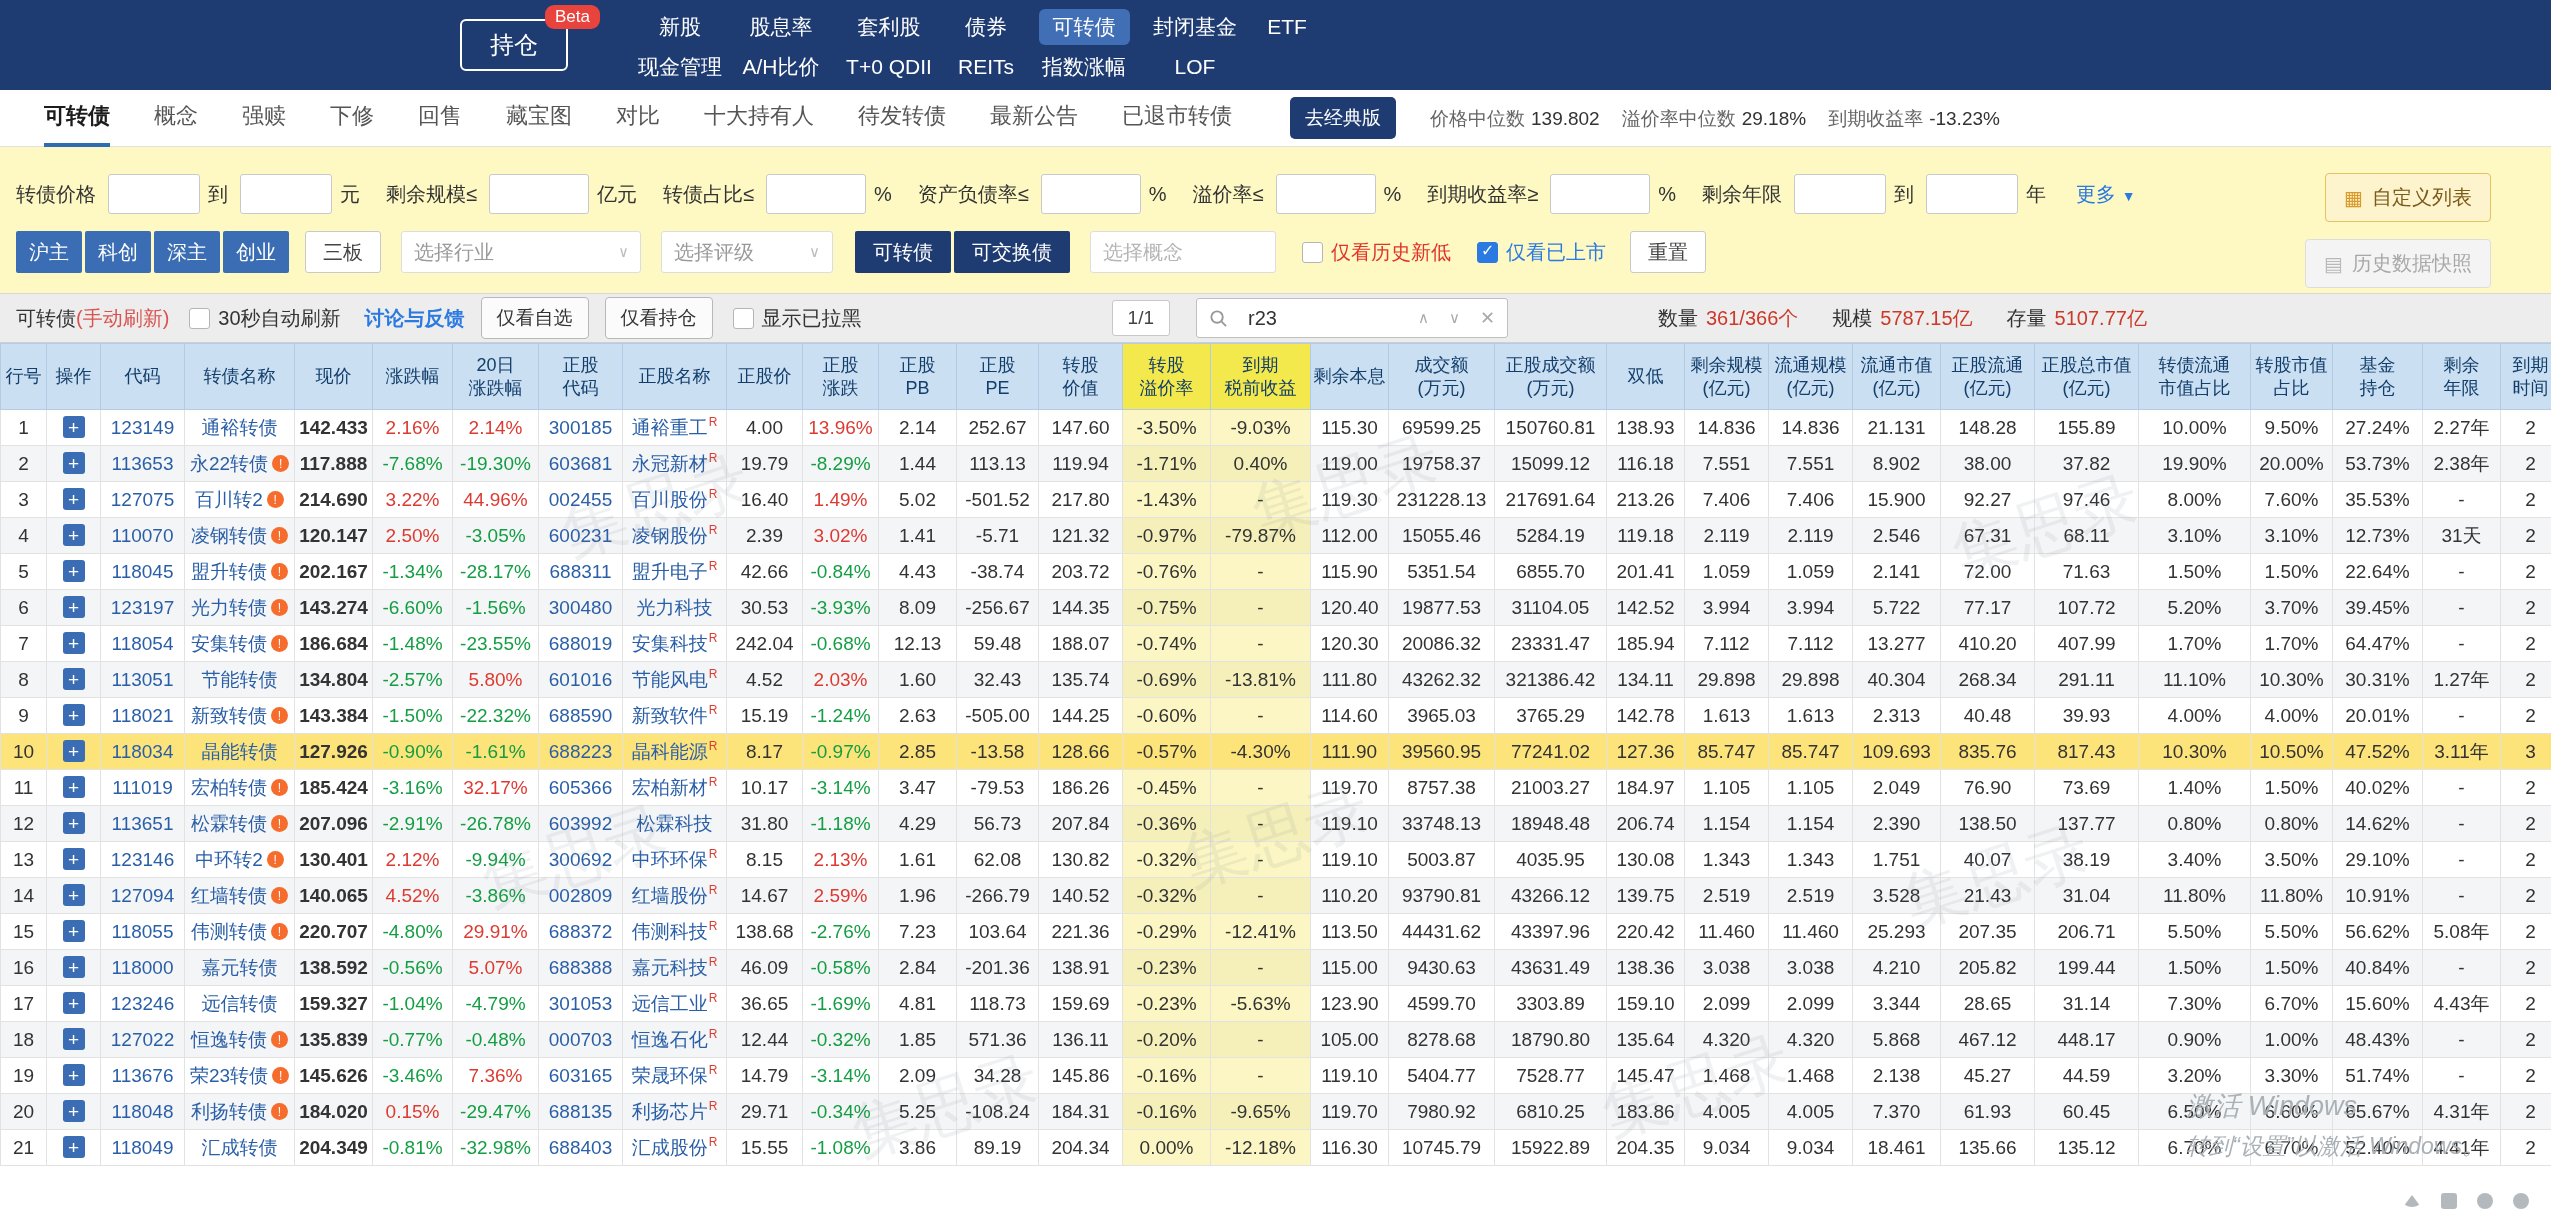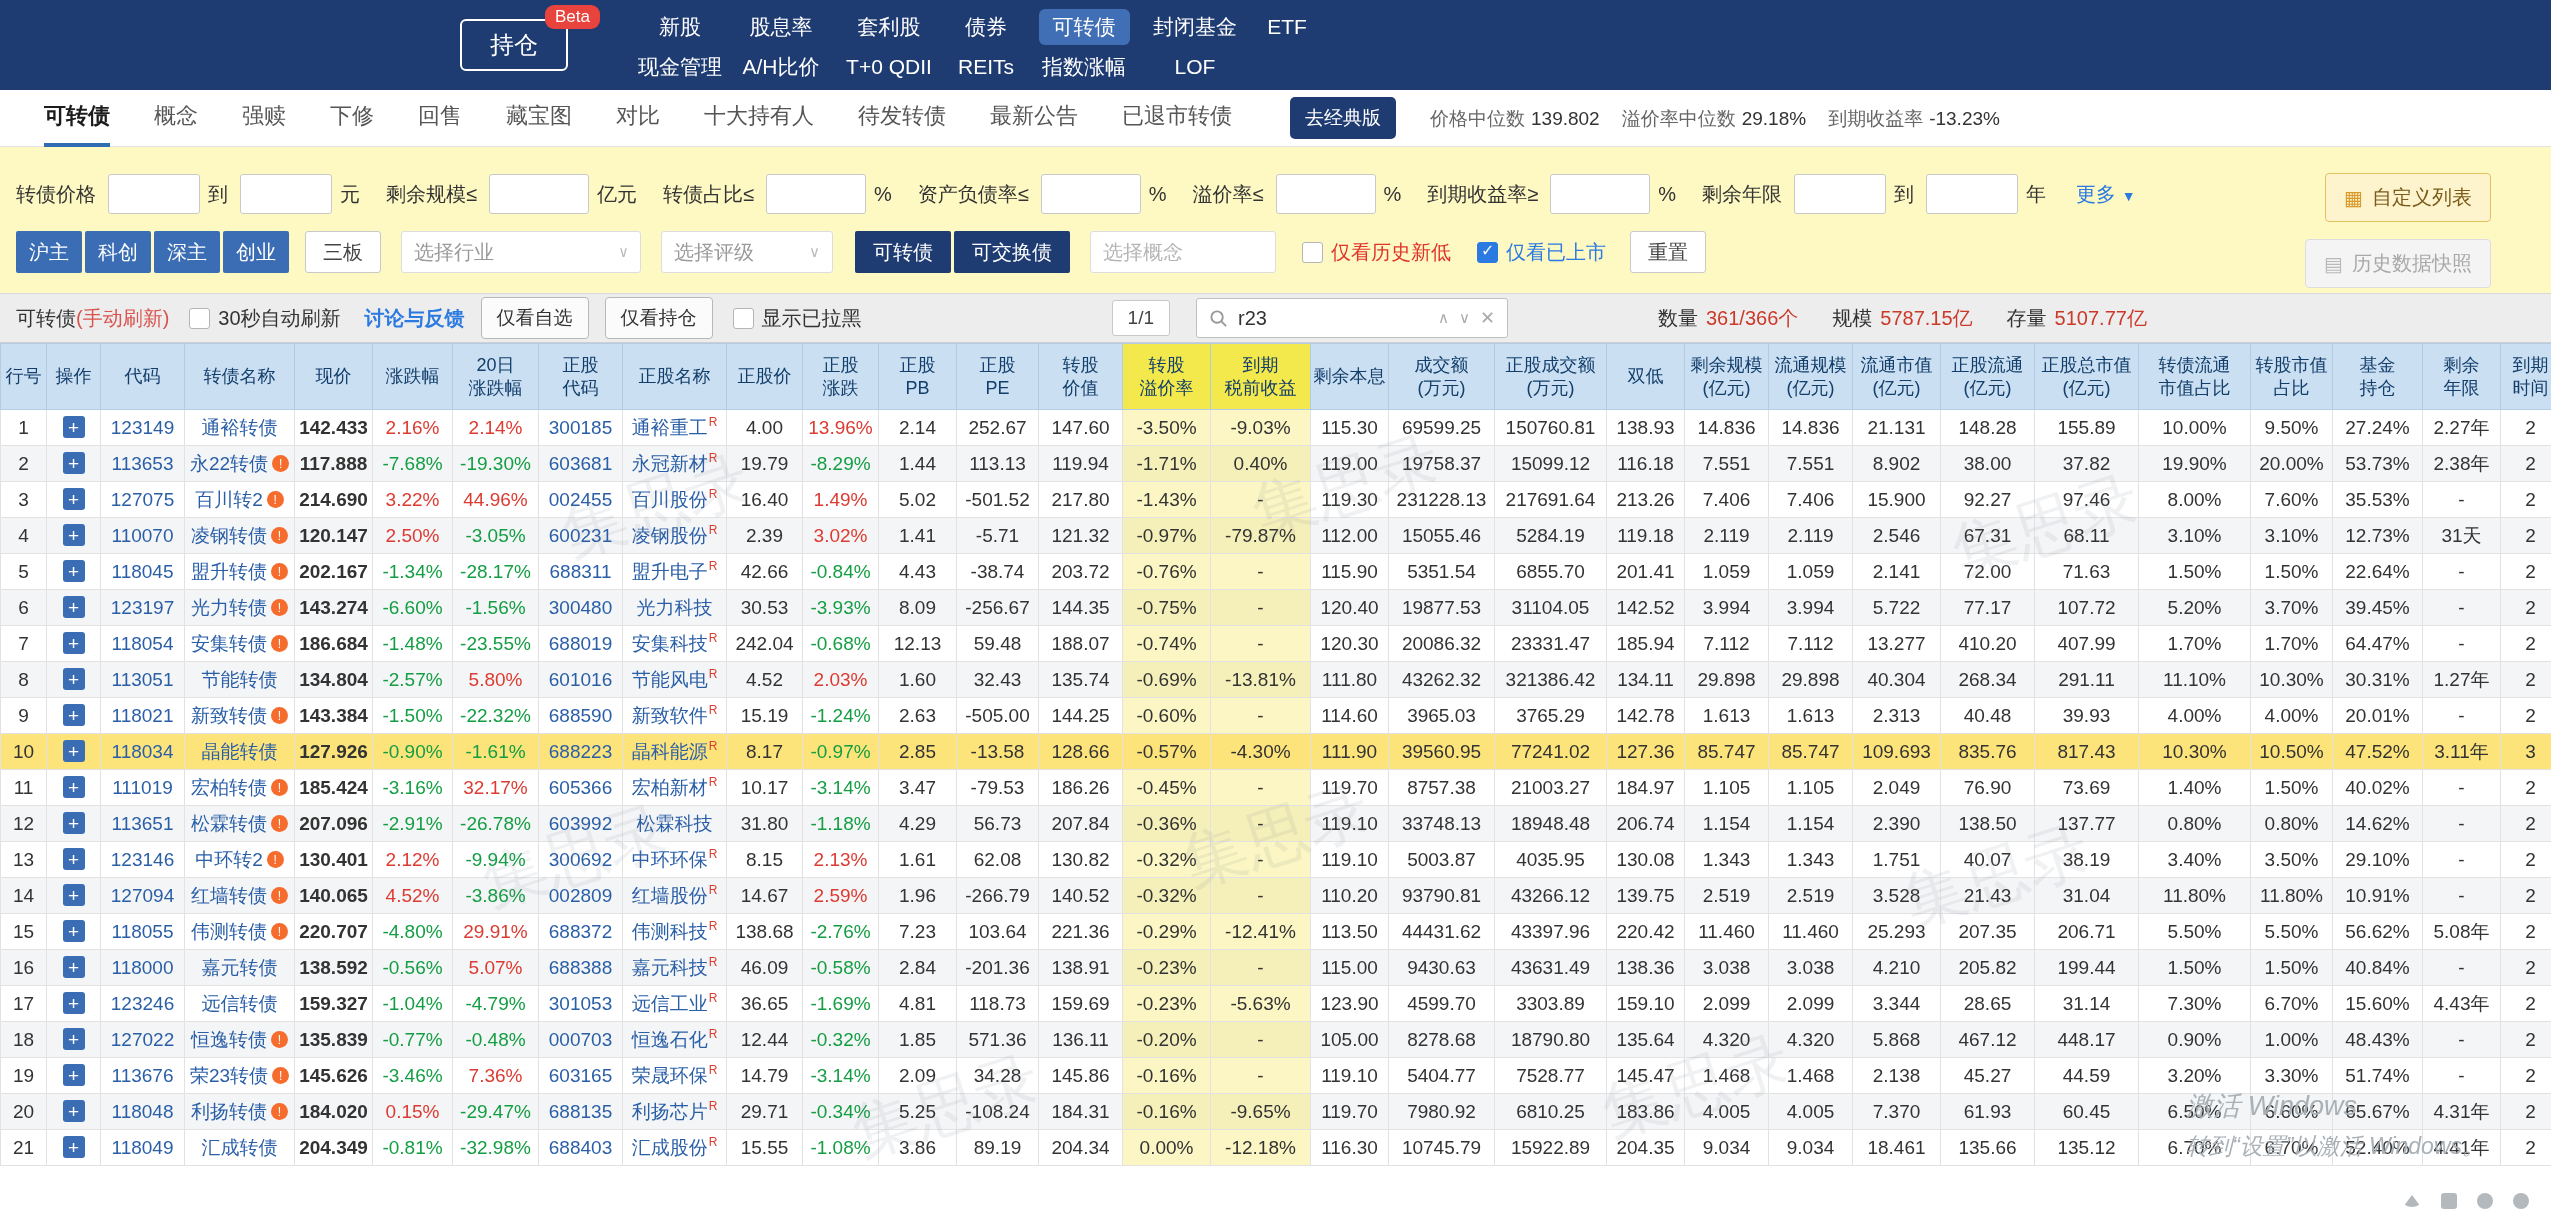--- a/index.html
+++ b/index.html
@@ -63,21 +63,21 @@
 .snapshot{position:absolute;right:60px;top:92px;background:#f4f4f4;border:1px solid #ddd;color:#a8a8a8;font-size:20px;padding:10px 18px;border-radius:4px;display:flex;align-items:center;gap:9px;cursor:pointer;}
 .snapshot .gi{color:#b9b9b9;}
 
 
 .toolbar{height:50px;background:#ededed;border-top:1px solid #d8d8d8;border-bottom:1px solid #cfcfcf;display:flex;align-items:center;padding-left:16px;font-size:20px;white-space:nowrap;}
 .manual{color:#d9534f;cursor:pointer;}
 .cbwrap.tb{margin-left:20px;}
 .feedback{color:#2a7ae2;font-weight:bold;margin-left:24px;cursor:pointer;}
 .tbtn{background:#fbfbfb;border:1px solid #b8b8b8;border-radius:4px;padding:7px 15px;font-size:19px;margin-left:16px;color:#333;cursor:pointer;}
 .pagebox{background:#fff;border:1px solid #c8c8c8;border-radius:3px;padding:6px 15px;margin-left:250px;font-size:19px;color:#444;cursor:pointer;}
-.search{display:flex;align-items:center;background:#fff;border:1px solid #c0c0c0;border-radius:3px;height:40px;width:312px;margin-left:26px;padding:0 12px;gap:10px;}
+.search{display:flex;align-items:center;background:#fff;border:1px solid #c0c0c0;border-radius:3px;height:40px;width:312px;margin-left:26px;padding:0 12px;gap:20px;}
 .search .q{flex:1;font-size:20px;color:#333;}
 .search .sc{color:#aaa;font-size:15px;cursor:pointer;}
 .search .sx{color:#aaa;font-size:18px;cursor:pointer;}
 .sstats{margin-left:150px;display:flex;gap:34px;}
 .sstats .pair{white-space:nowrap;}
 .sstats .v{color:#cc3929;margin-left:8px;}
 
 
 .tablewrap{position:relative;width:2551px;overflow:hidden;background:#fff;}
 table{border-collapse:collapse;table-layout:fixed;width:2560px;}

